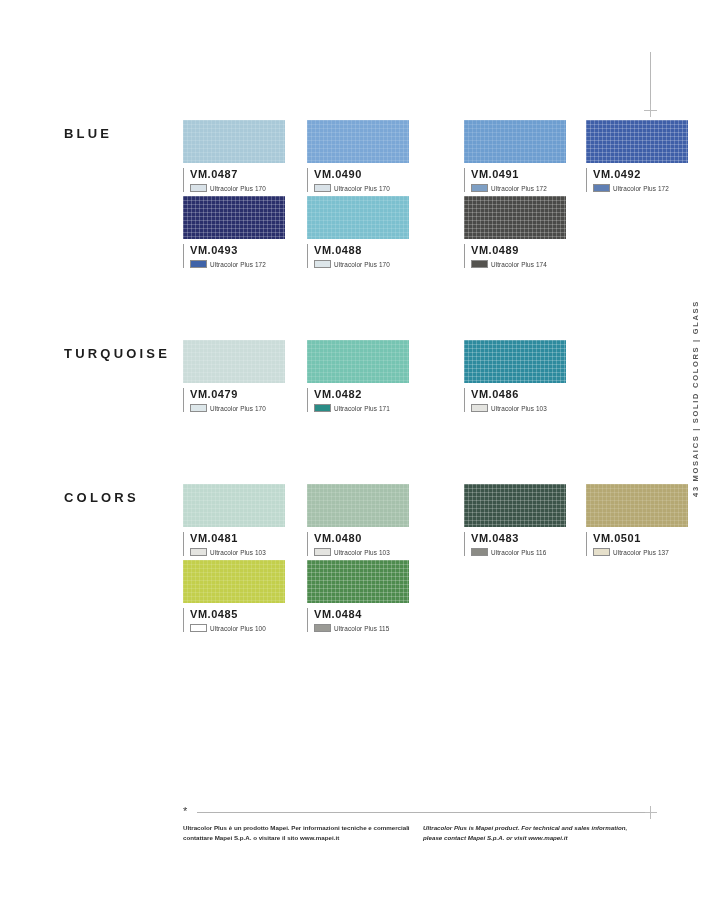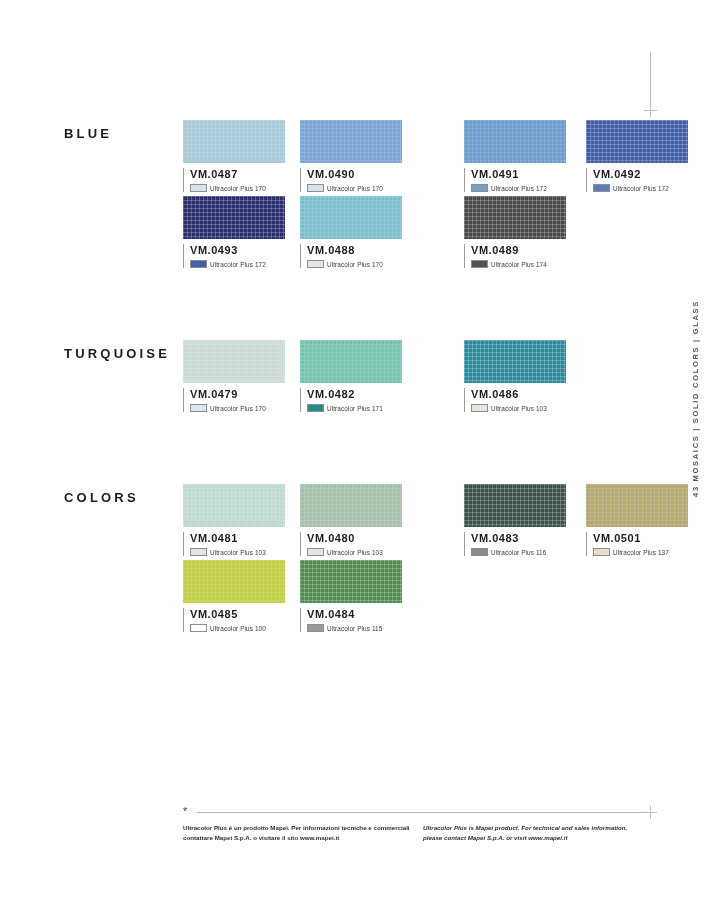--- a/index.html
+++ b/index.html
@@ -58,21 +58,21 @@
   }
 
   .row{position:absolute;left:183px;height:72px;}
   .row-0{top:0;}
   .row-1{top:76px;}
 
   .swatch{
     position:absolute;width:102px;
   }
   .swatch:nth-child(1){left:0;}
-  .swatch:nth-child(2){left:117px;}
+  .swatch:nth-child(2){left:124px;}
   .swatch:nth-child(3){left:242px;padding-left:39px;}
   .swatch:nth-child(4){left:363px;padding-left:40px;}
 
   
   .tile{
     width:102px;height:43px;
     background-repeat:repeat;
     background-size:4px 4px,4px 4px,auto;
     position:relative;
   }

